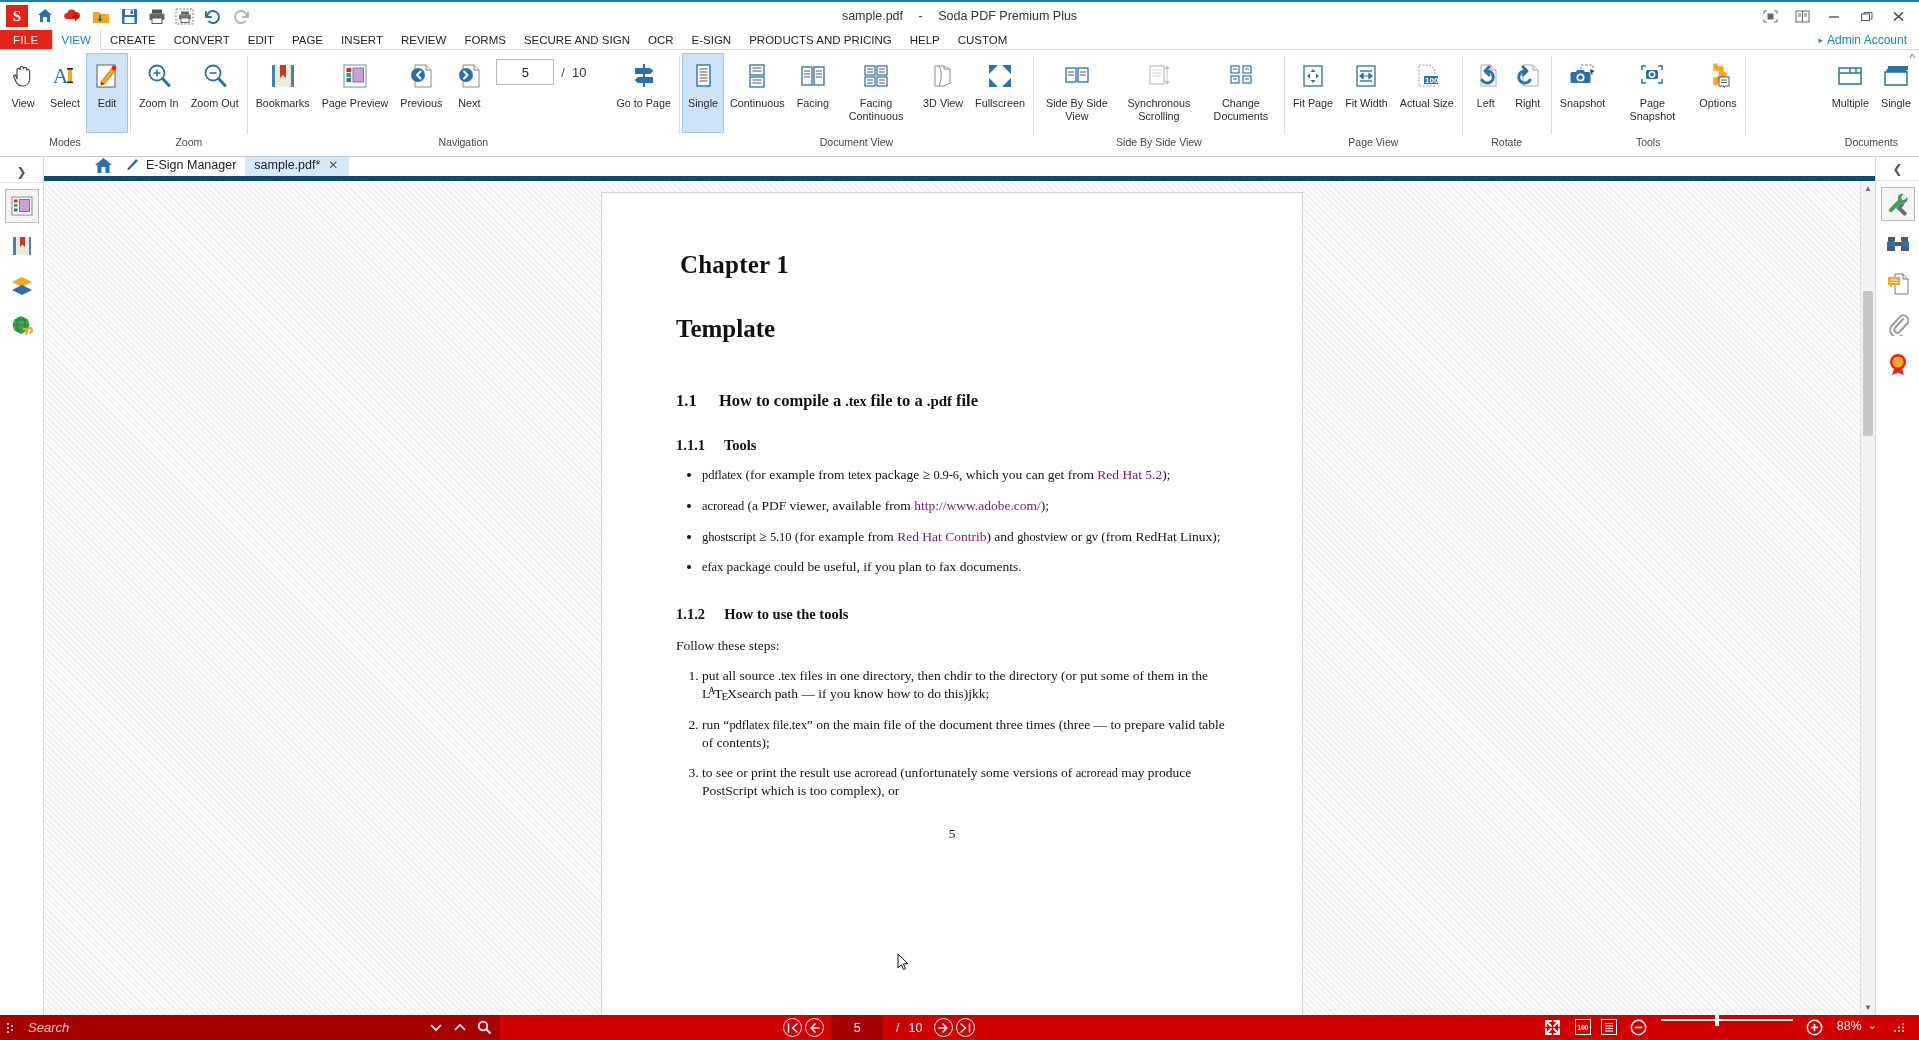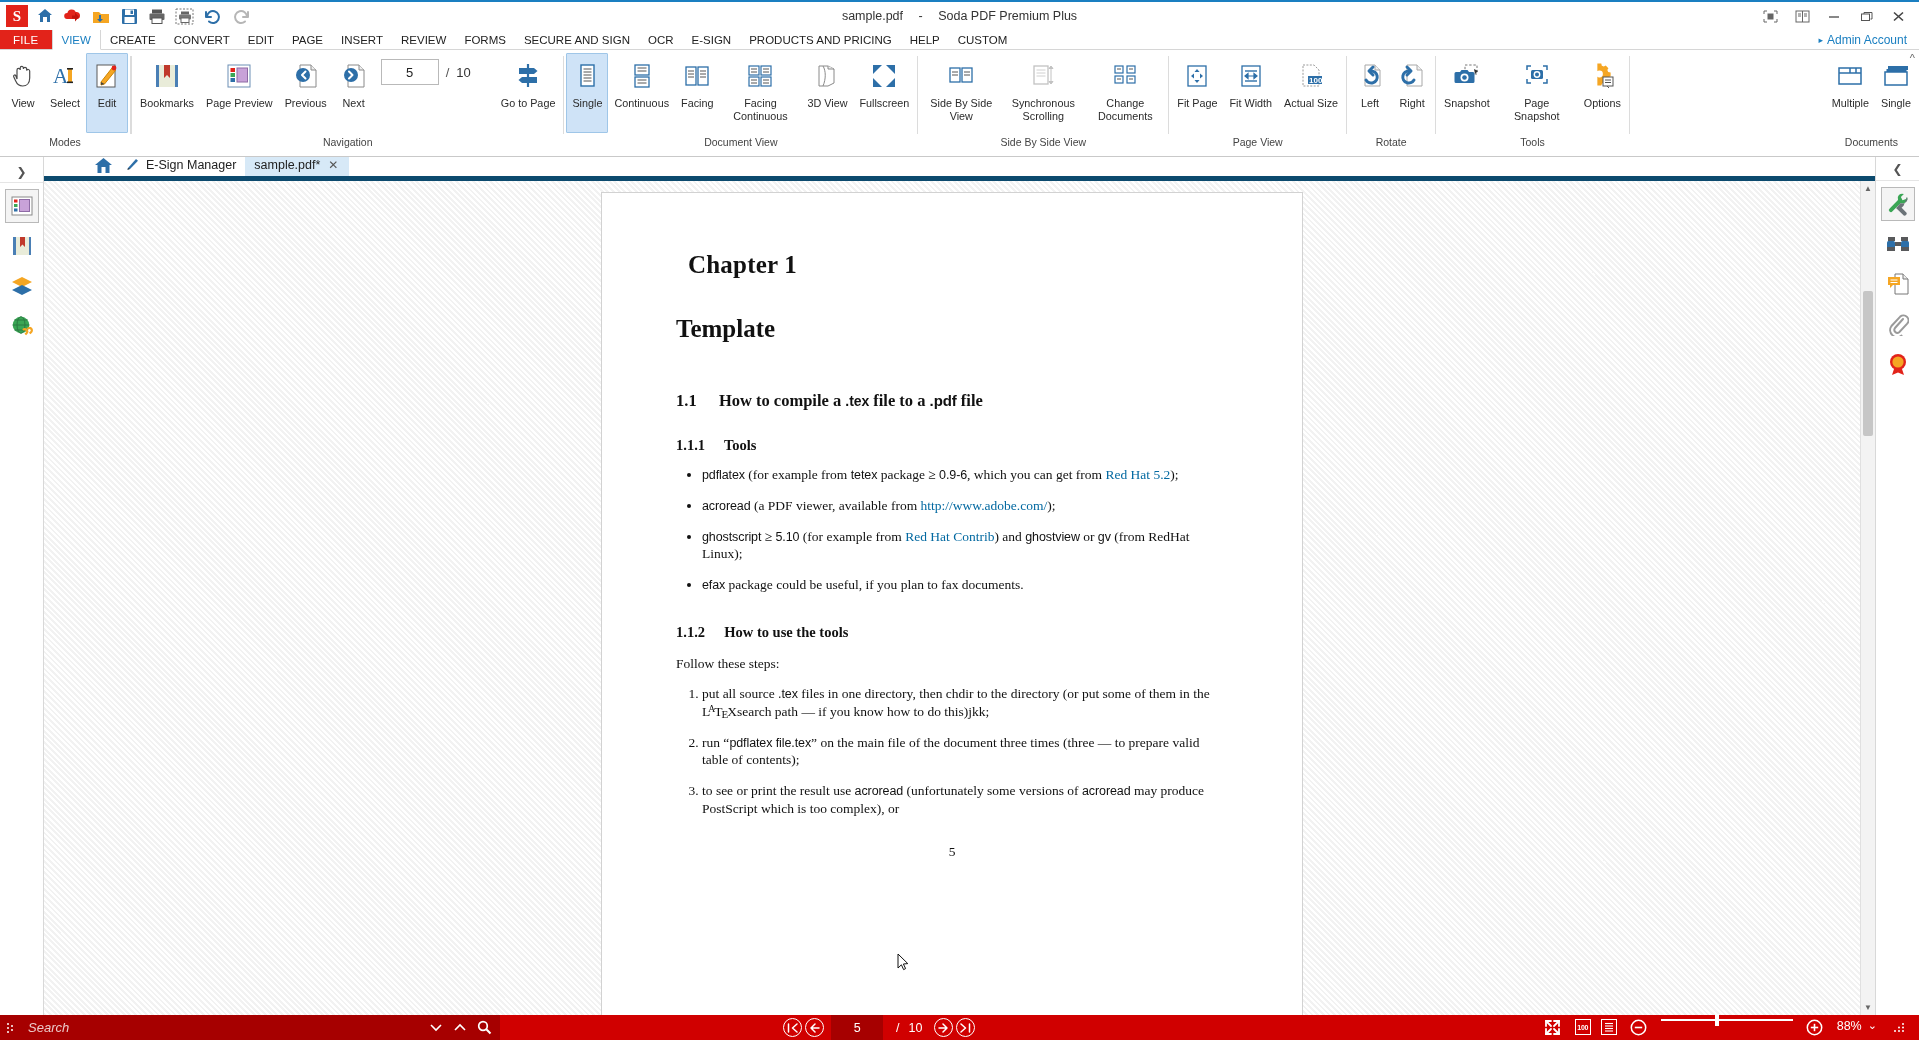--- a/index.html
+++ b/index.html
@@ -72,30 +72,30 @@
   .dtab .x { color:#555; font-size:12px; padding:0 2px; }
 
   .viewport { flex:1; position:relative; background:#ffffff; overflow:hidden; display:flex; }
   .hatch { position:absolute; inset:0;
      background-image:repeating-linear-gradient(45deg,#f2f2f2 0 2px,#ffffff 2px 4px); }
   .page { position:relative; margin:12px auto 0 auto; width:700px; background:#fff;
           box-shadow:0 0 0 1px #d2d2d2; padding:58px 74px 20px 74px; }
   .pagewrap { position:relative; flex:1; display:flex; justify-content:center; overflow:hidden; }
 
   .doc { font-family:"Liberation Serif", serif; color:#111; }
-  .doc h1 { font-size:25px; font-weight:bold; margin:0 0 0 12px; letter-spacing:.2px;}
+  .doc h1 { font-size:25px; font-weight:bold; margin:0 0 0 4px; letter-spacing:.2px;}
   .doc h2 { font-size:25px; font-weight:bold; margin:36px 0 0 0; }
   .doc h3 { font-size:16.5px; font-weight:bold; margin:48px 0 0 0; }
   .doc h4 { font-size:14.5px; font-weight:bold; margin:26px 0 0 0; }
   .doc p  { font-size:13.5px; margin:14px 0 0 0; line-height:1.32; }
   .doc ul,.doc ol { margin:12px 0 0 26px; }
   .doc li { font-size:13.5px; line-height:1.32; margin-top:13px; }
   .doc li:first-child { margin-top:4px; }
-  .tt { font-family:Liberation Sans, sans-serif; font-size:12.5px; letter-spacing:-.1px; }
-  .lnk { color:#0369a1;font-family:Liberation Serif, serif; }
+  .tt { font-family:Liberation Serif, serif; font-size:12.5px; letter-spacing:-.1px; }
+  .lnk { color:#701a75;font-family:Liberation Serif, serif; }
   .folio { text-align:center; font-size:13.5px; margin-top:26px; }
 
   .vscroll { width:15px; background:#f3f3f3; border-left:1px solid #e0e0e0; position:relative; }
   .vscroll .up,.vscroll .dn { height:15px; display:flex; align-items:center; justify-content:center;
         font-size:8px; color:#666; cursor:pointer; }
   .vscroll .thumb { position:absolute; left:2px; right:2px; top:110px; height:145px; background:#c6c6c6; border-radius:2px; cursor:pointer;}
 
   .rightrail { width:44px; background:#fff; border-left:1px solid #d8d8d8; display:flex; flex-direction:column;
                align-items:center; }
   .rrtop { width:100%; height:24px; display:flex; align-items:center; justify-content:center; color:#555;
@@ -284,20 +284,45 @@
                 <circle cx="21" cy="6" r="2.4" fill="#e2231a"></circle>
               </svg>
           </div>
           <div class="lbl">Edit</div>
         </div>
       </div>
       <div class="glabel">Modes</div>
     </div>
     <div class="rsep"></div>
 
+    <div class="rgroup">
+      <div class="gitems">
+        <div class="btn">
+          <div class="ico">
+            <svg width="28" height="28" viewBox="0 0 28 28">
+                <circle cx="12" cy="11" r="7.5" fill="#fff" stroke="#2d6fa8" stroke-width="1.8"></circle>
+                <path d="M17.5 16.5 24 23.5" stroke="#2d6fa8" stroke-width="3" stroke-linecap="round"></path>
+                <path d="M12 7.5v7M8.5 11h7" stroke="#2d6fa8" stroke-width="1.6"></path>
+              </svg>
+          </div>
+          <div class="lbl">Zoom In</div>
+        </div>
+        <div class="btn">
+          <div class="ico">
+            <svg width="28" height="28" viewBox="0 0 28 28">
+                <circle cx="12" cy="11" r="7.5" fill="#fff" stroke="#2d6fa8" stroke-width="1.8"></circle>
+                <path d="M17.5 16.5 24 23.5" stroke="#2d6fa8" stroke-width="3" stroke-linecap="round"></path>
+                <path d="M8.5 11h7" stroke="#2d6fa8" stroke-width="1.6"></path>
+              </svg>
+          </div>
+          <div class="lbl">Zoom Out</div>
+        </div>
+      </div>
+      <div class="glabel">Zoom</div>
+    </div>
     <div class="rsep"></div>
 
     <div class="rgroup">
       <div class="gitems">
         <div class="btn">
           <div class="ico">
             <svg width="28" height="28" viewBox="0 0 28 28">
                 <rect x="3" y="3" width="22" height="22" fill="#4a7fb5"></rect>
                 <rect x="6" y="3" width="16" height="22" fill="#e9ecd9"></rect>
                 <path d="M11 3h6v13l-3-3-3 3Z" fill="#c0392b"></path>

